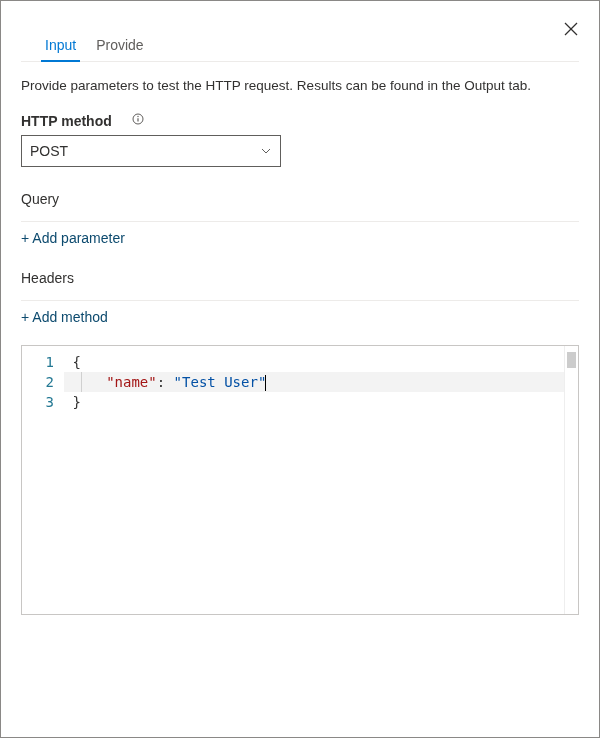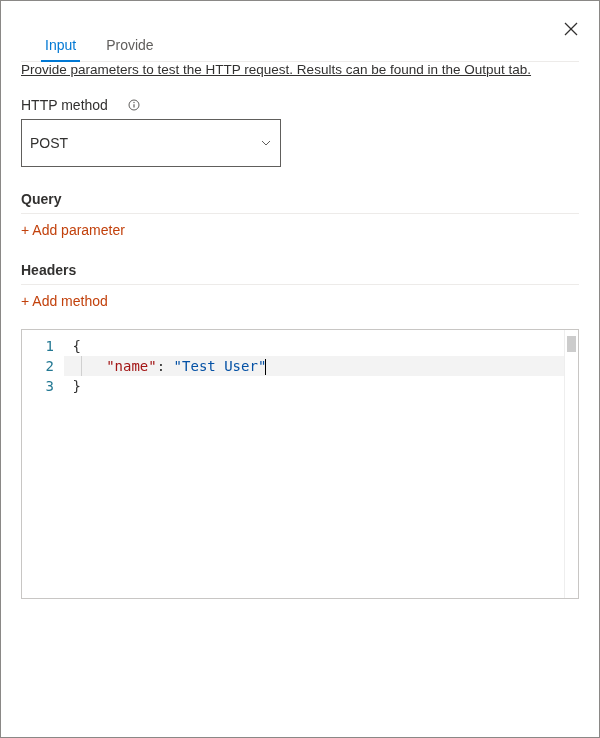--- a/index.html
+++ b/index.html
@@ -18,21 +18,21 @@
       position: absolute;
       top: 20px;
       right: 20px;
       cursor: pointer;
       width: 16px;
       height: 16px;
     }
     .close-icon svg { width: 16px; height: 16px; }
     .tabs {
       display: flex;
-      gap: 30px;
+      gap: 20px;
       border-bottom: 1px solid #edebe9;
       margin-top: 8px;
       padding-left: 24px;
     }
     .tab {
       padding: 8px 0;
       cursor: pointer;
       color: #605e5c;
       position: relative;
     }
@@ -42,59 +42,58 @@
     .tab.active::after {
       content: "";
       position: absolute;
       left: -4px;
       right: -4px;
       bottom: -1px;
       height: 2px;
       background: #0078d4;
     }
     .description {
+      margin-top: 16px;
       margin-bottom: 20px;
       color: #323130;
       font-size: 13.5px;
-      text-decoration: underline;
     }
     .field-label {
-      font-weight: 400;
+      font-weight: 700;
       margin-bottom: 6px;
       display: flex;
-      align-items: center;
       gap: 20px;
     }
     .info-icon {
       display: inline-flex;
       width: 12px; height: 12px;
     }
     .info-icon svg { width: 12px; height: 12px; }
     .select {
       width: 260px;
-      height: 48px;
+      height: 32px;
       border: 1px solid #605e5c;
       display: flex;
       align-items: center;
       justify-content: space-between;
       padding: 0 8px;
       cursor: pointer;
       background: #fff;
     }
     .select span { font-size: 14px; }
     .chevron { width: 12px; height: 12px; }
     .section { margin-bottom: 20px; }
     .section-header {
-      font-weight: 700;
-      padding-bottom: 6px;
+      font-weight: 400;
+      padding-bottom: 14px;
       padding-top: 4px;
       border-bottom: 1px solid #edebe9;
     }
     .add-link {
-      color: #c2410c;
+      color: #0c4a6e;
       font-size: 14px;
       cursor: pointer;
       margin-top: 8px;
       display: inline-block;
     }
     .body-editor {
       border: 1px solid #c8c6c4;
       height: 270px;
       display: flex;
       font-family: Consolas, Menlo, monospace;

